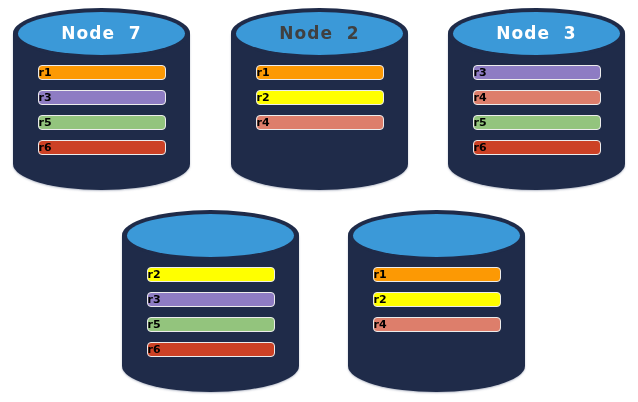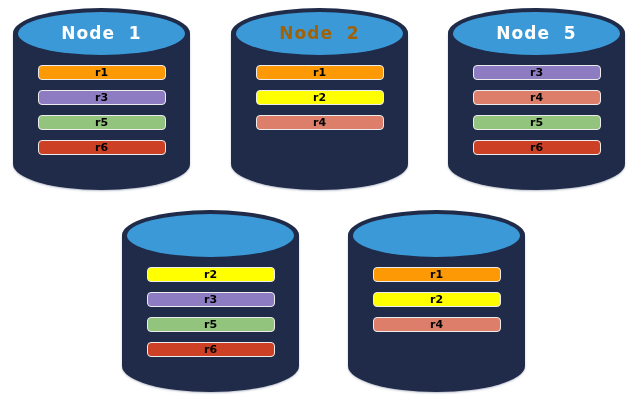--- a/index.html
+++ b/index.html
@@ -62,59 +62,58 @@
     flex-direction: column;
     align-items: center;
     gap: 10px;
   }
   .bar {
     box-sizing: border-box;
     width: 128px;
     height: 15px;
     border-radius: 4px;
     border: 1px solid #ececec;
-    text-align: center;
     font-size: 11px;
     font-weight: bold;
     color: #000000;
     line-height: 13px;
   }
 </style>
 </head>
 <body>
 
 <div class="canvas" id="canvas">
     <div class="node" style="left: 13px; top: 8px;">
     <div class="cyl-body" style="background: rgb(31, 43, 73);"></div>
     <div class="cyl-rim" style="background: rgb(31, 43, 73);"></div>
     <div class="cyl-face" style="background: rgb(59, 153, 216);"></div>
-    <div class="node-title" style="color: rgb(255, 255, 255);">Node  1</div>
+    <div class="node-title" style="color: rgb(255, 255, 255);">Node  7</div>
     <div class="bars">
         <div class="bar" style="background: rgb(252, 153, 4); border-color: rgb(236, 236, 236); color: rgb(0, 0, 0);">r1</div>
         <div class="bar" style="background: rgb(142, 124, 195); border-color: rgb(236, 236, 236); color: rgb(0, 0, 0);">r3</div>
         <div class="bar" style="background: rgb(147, 196, 125); border-color: rgb(236, 236, 236); color: rgb(0, 0, 0);">r5</div>
         <div class="bar" style="background: rgb(204, 65, 37); border-color: rgb(236, 236, 236); color: rgb(0, 0, 0);">r6</div>
       </div>
   </div>
     <div class="node" style="left: 231px; top: 8px;">
     <div class="cyl-body" style="background: rgb(31, 43, 73);"></div>
     <div class="cyl-rim" style="background: rgb(31, 43, 73);"></div>
     <div class="cyl-face" style="background: rgb(59, 153, 216);"></div>
-    <div class="node-title" style="color: #a16207;">Node  2</div>
+    <div class="node-title" style="color: #404040;">Node  2</div>
     <div class="bars">
         <div class="bar" style="background: rgb(252, 153, 4); border-color: rgb(236, 236, 236); color: rgb(0, 0, 0);">r1</div>
         <div class="bar" style="background: rgb(255, 255, 0); border-color: rgb(236, 236, 236); color: rgb(0, 0, 0);">r2</div>
         <div class="bar" style="background: rgb(221, 126, 107); border-color: rgb(236, 236, 236); color: rgb(0, 0, 0);">r4</div>
       </div>
   </div>
     <div class="node" style="left: 448px; top: 8px;">
     <div class="cyl-body" style="background: rgb(31, 43, 73);"></div>
     <div class="cyl-rim" style="background: rgb(31, 43, 73);"></div>
     <div class="cyl-face" style="background: rgb(59, 153, 216);"></div>
-    <div class="node-title" style="color: rgb(255, 255, 255);">Node  5</div>
+    <div class="node-title" style="color: rgb(255, 255, 255);">Node  3</div>
     <div class="bars">
         <div class="bar" style="background: rgb(142, 124, 195); border-color: rgb(236, 236, 236); color: rgb(0, 0, 0);">r3</div>
         <div class="bar" style="background: rgb(221, 126, 107); border-color: rgb(236, 236, 236); color: rgb(0, 0, 0);">r4</div>
         <div class="bar" style="background: rgb(147, 196, 125); border-color: rgb(236, 236, 236); color: rgb(0, 0, 0);">r5</div>
         <div class="bar" style="background: rgb(204, 65, 37); border-color: rgb(236, 236, 236); color: rgb(0, 0, 0);">r6</div>
       </div>
   </div>
     <div class="node" style="left: 122px; top: 210px;">
     <div class="cyl-body" style="background: rgb(31, 43, 73);"></div>
     <div class="cyl-rim" style="background: rgb(31, 43, 73);"></div>

